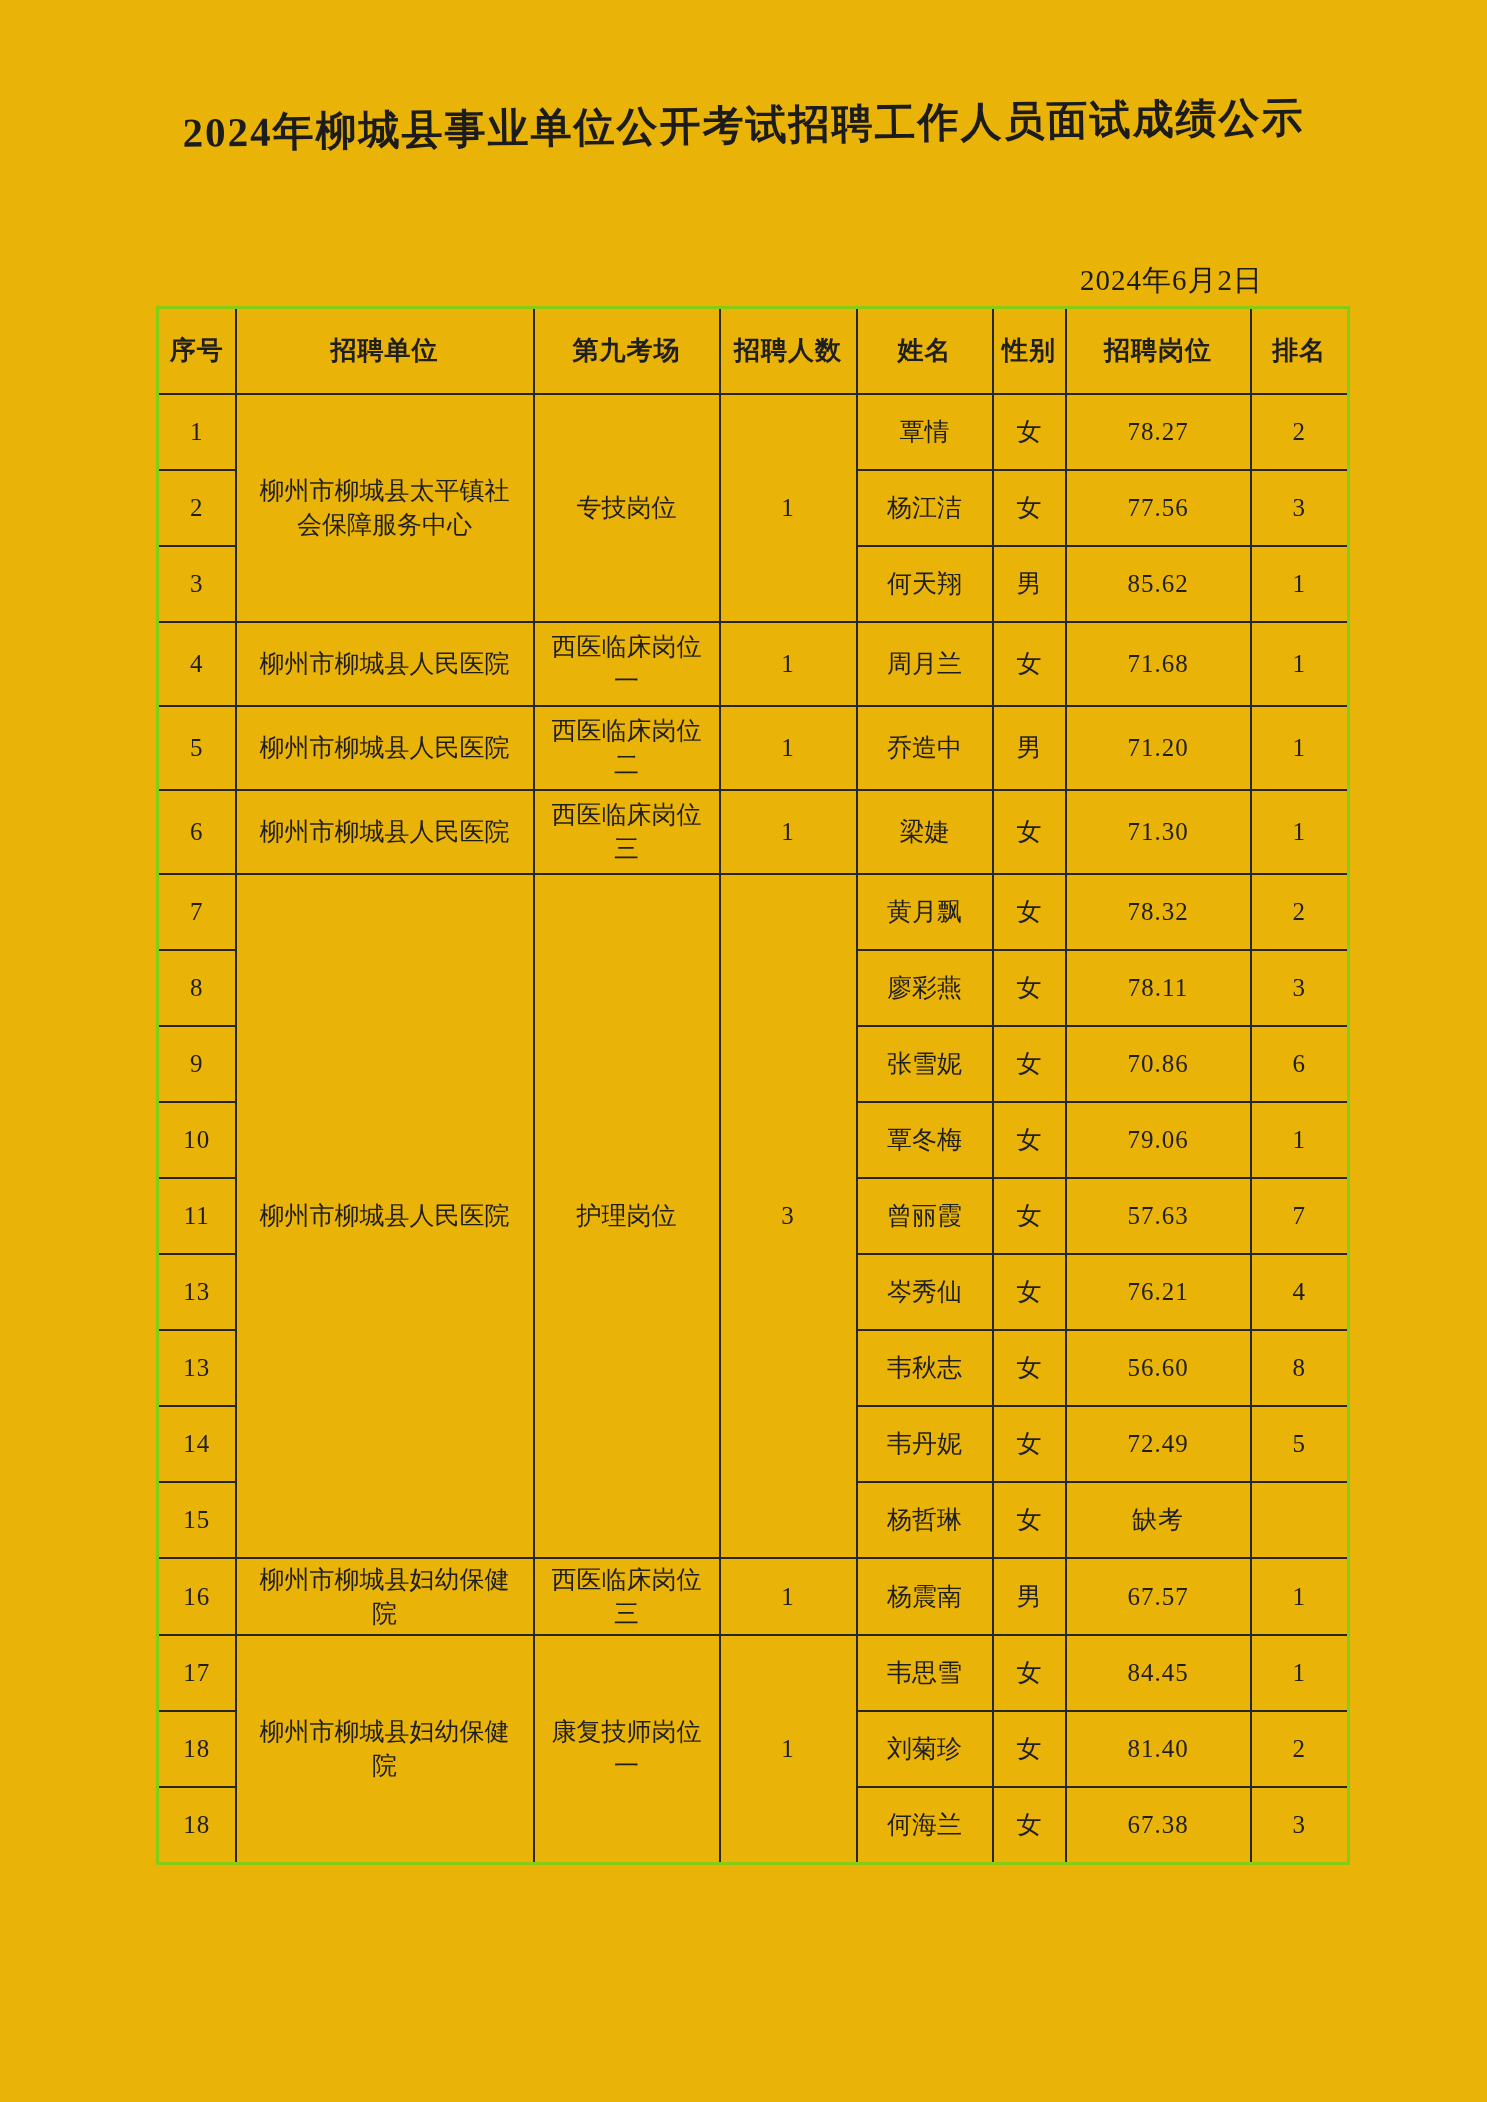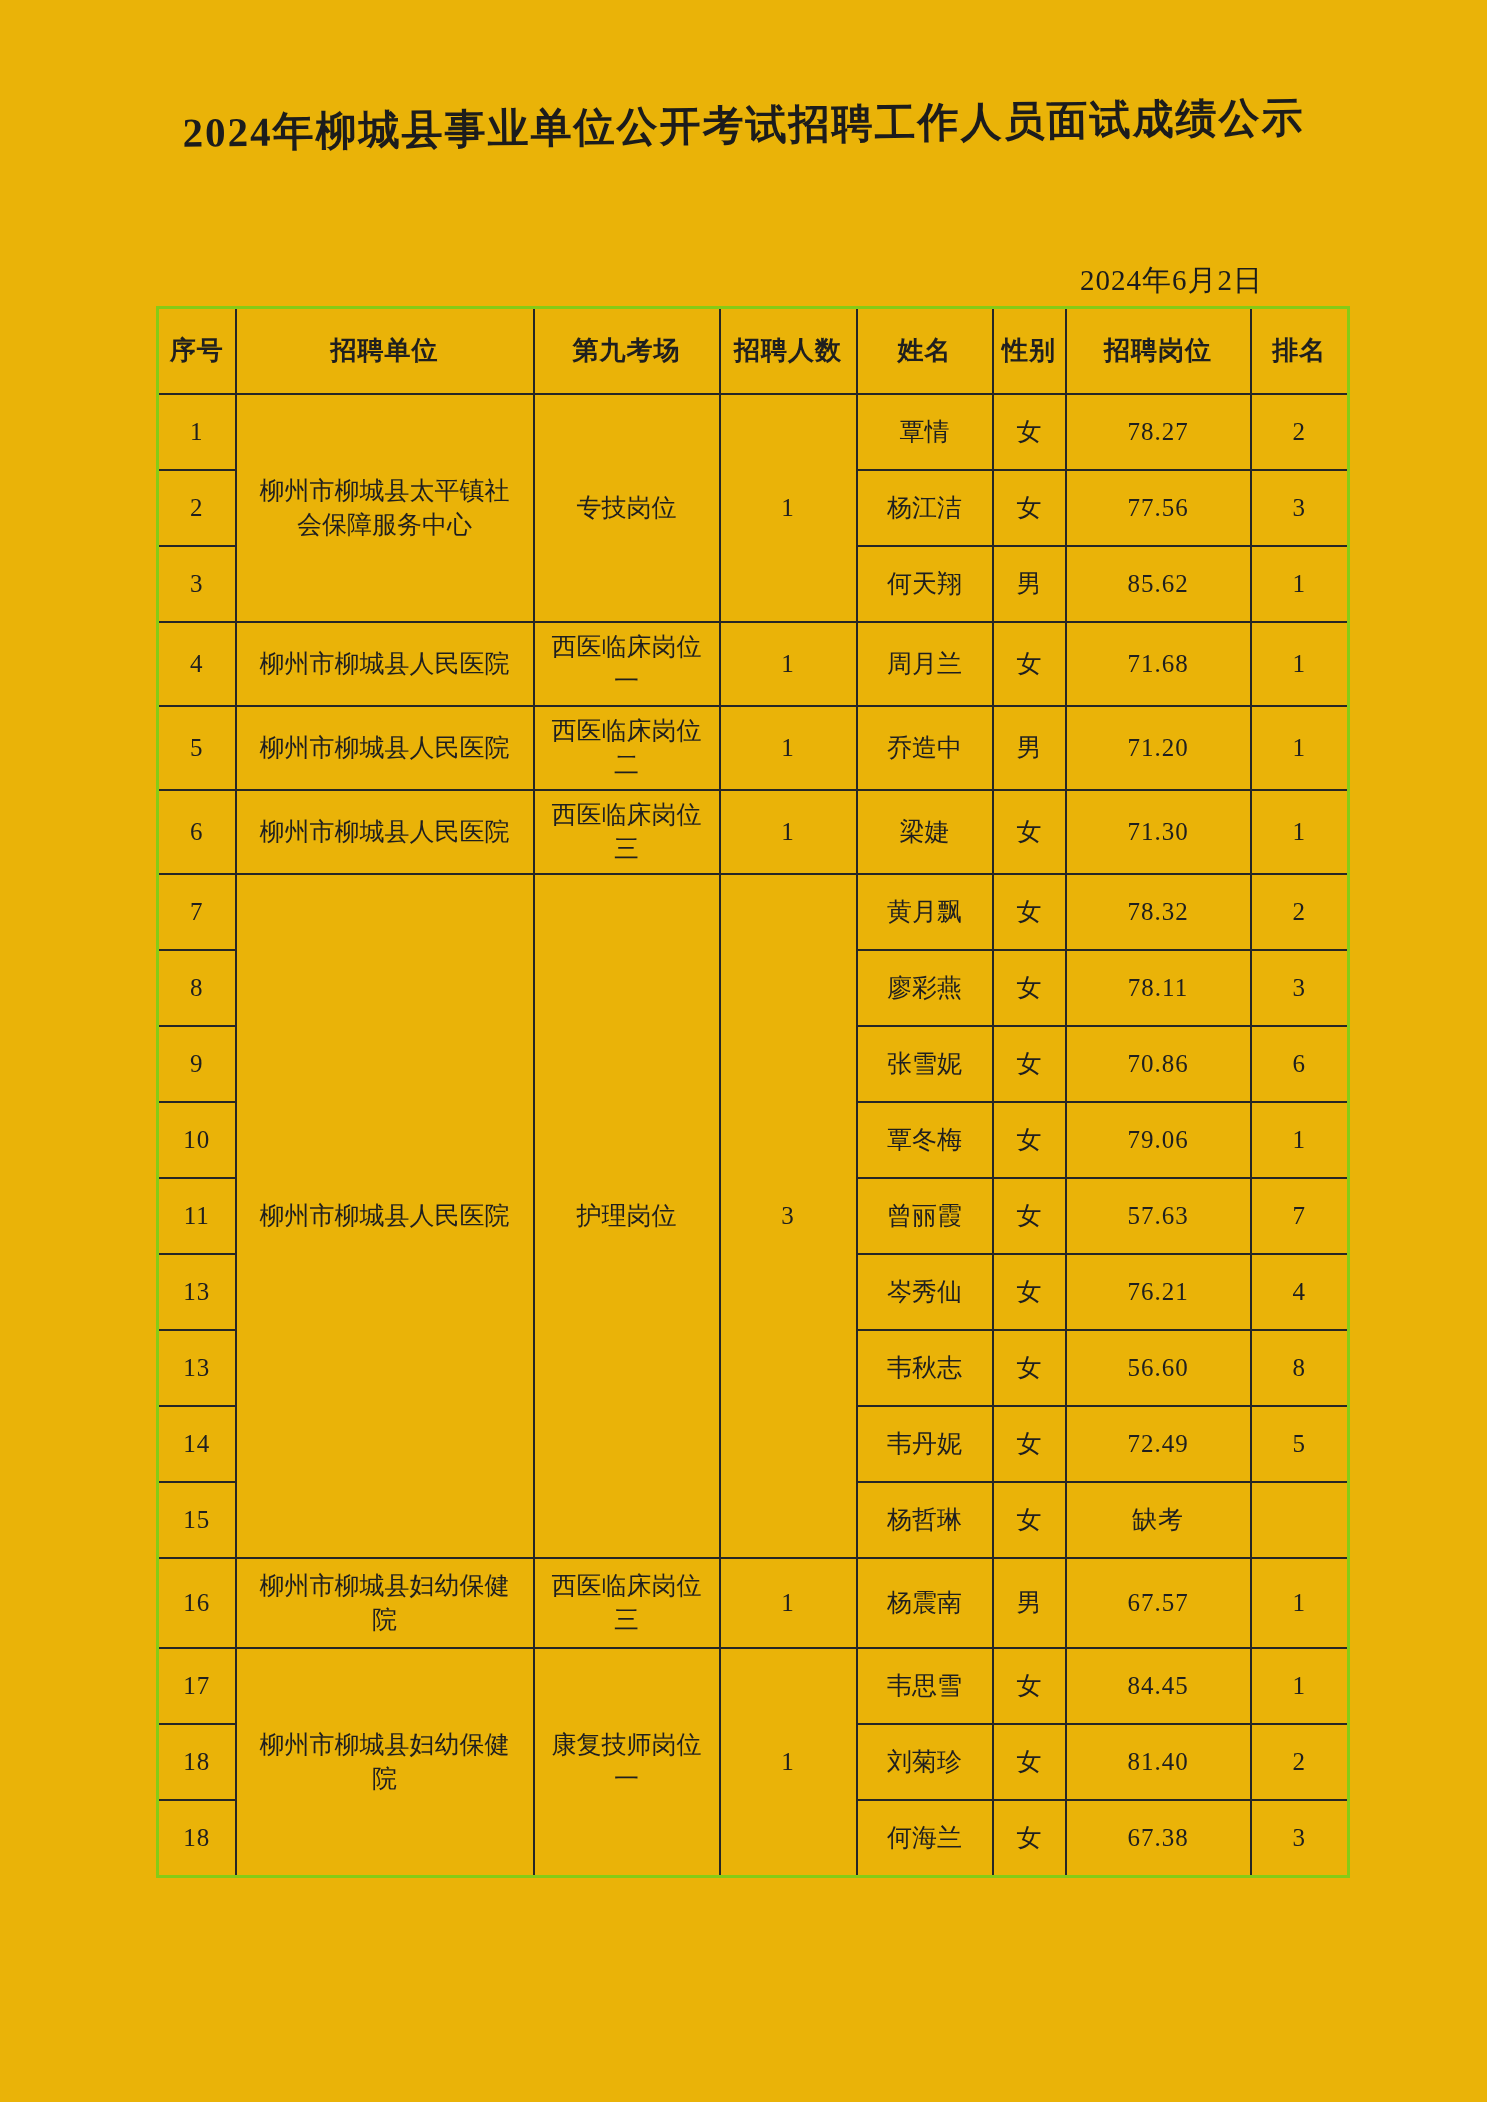--- a/index.html
+++ b/index.html
@@ -69,21 +69,21 @@
   table.results th {
     height: 80px;
     font-size: 26px;
     font-weight: bold;
     letter-spacing: 1px;
   }
   table.results tbody tr { height: 76px; }
   table.results tbody tr:nth-child(4),
   table.results tbody tr:nth-child(5),
   table.results tbody tr:nth-child(6) { height: 84px; }
-  table.results tbody tr:nth-child(16) { height: 90px; }
+  table.results tbody tr:nth-child(16) { height: 77px; }
   td.score-cell, td.seq-cell, td.count-cell, td.rank-cell {
     font-family: "Liberation Serif", "DejaVu Serif", serif;
     letter-spacing: 1px;
   }
 </style>
 </head>
 <body>
 
 <div class="page">
 

